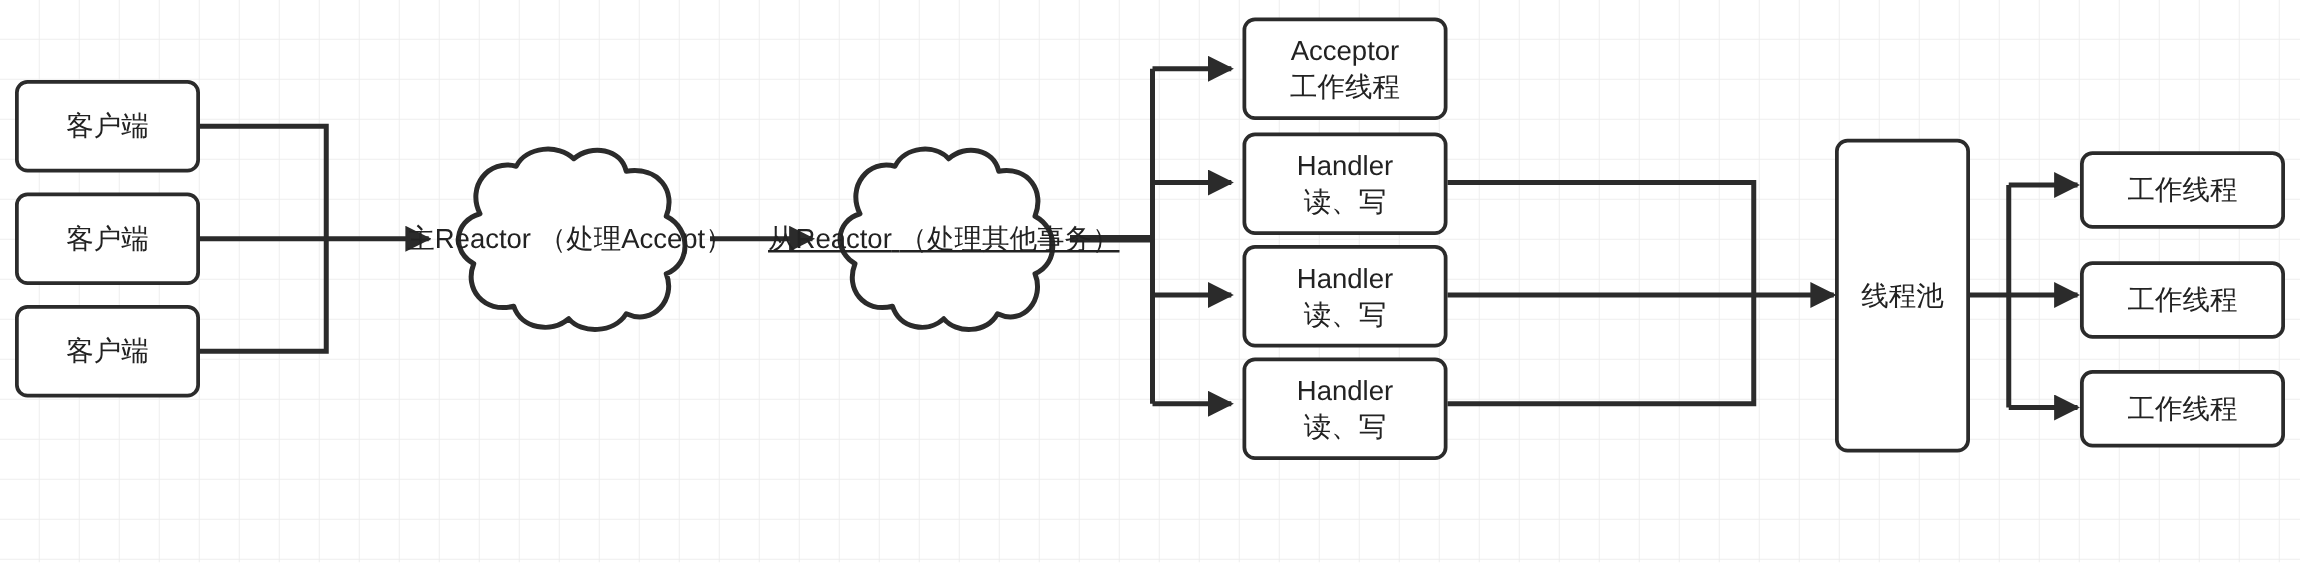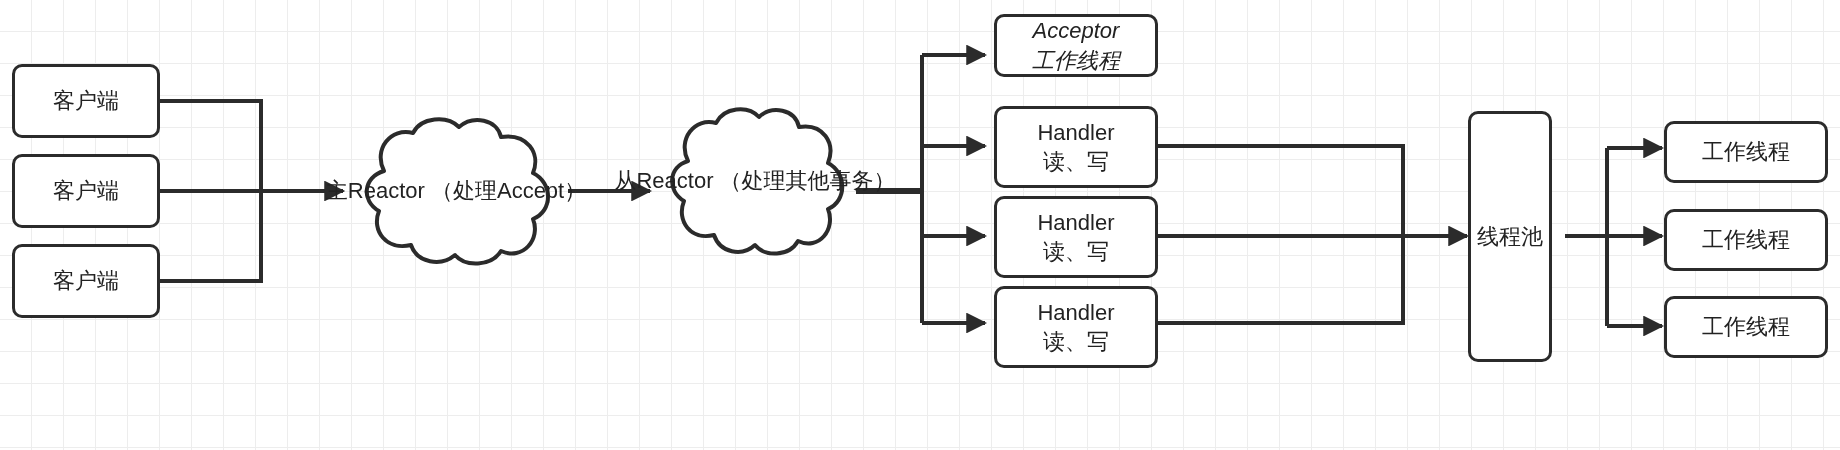--- a/index.html
+++ b/index.html
@@ -132,59 +132,59 @@
                C 98 152, 74 148, 68 130
                C 44 136, 28 116, 36 96
                C 18 86, 20 62, 41 56 Z" fill="#ffffff" stroke="#2b2b2b" stroke-width="4" stroke-linejoin="round"></path>
     </svg>
     <div class="cloud-text">
       <span class="ln">主Reactor</span>
       <span class="ln">（处理Accept）</span>
     </div>
   </div>
 
-  <div class="cloud" style="left:650px; top:105px; width:210px; height:152px;">
+  <div class="cloud" style="left:650px; top:115px; width:210px; height:152px;text-decoration:underline;">
     <svg class="cloud-svg" width="210" height="152" viewBox="0 0 210 152" xmlns="http://www.w3.org/2000/svg">
       <path d="M 38 56
                C 27 34, 45 12, 66 18
                C 74 2, 98 0, 109 12
                C 122 0, 145 4, 149 22
                C 173 18, 186 38, 178 58
                C 197 68, 197 96, 178 104
                C 186 124, 169 146, 148 136
                C 139 152, 115 152, 105 140
                C 92 152, 70 148, 64 130
                C 41 136, 26 116, 34 96
                C 17 86, 18 62, 38 56 Z" fill="#ffffff" stroke="#2b2b2b" stroke-width="4" stroke-linejoin="round"></path>
     </svg>
     <div class="cloud-text">
       <span class="ln">从Reactor</span>
       <span class="ln">（处理其他事务）</span>
     </div>
   </div>
 
-  <div class="node" style="left:994px; top:14px; width:164px; height:63px;font-style:italic;">
+  <div class="node" style="left:994px; top:14px; width:164px; height:82px;">
     <span class="ln">Acceptor</span>
     <span class="ln">工作线程</span>
   </div>
 
   <div class="node" style="left:994px; top:106px; width:164px; height:82px;">
     <span class="ln">Handler</span>
     <span class="ln">读、写</span>
   </div>
   <div class="node" style="left:994px; top:196px; width:164px; height:82px;">
     <span class="ln">Handler</span>
     <span class="ln">读、写</span>
   </div>
   <div class="node" style="left:994px; top:286px; width:164px; height:82px;">
     <span class="ln">Handler</span>
     <span class="ln">读、写</span>
   </div>
 
-  <div class="node" style="left:1468px; top:111px; width:84px; height:251px;">
+  <div class="node" style="left:1468px; top:111px; width:108px; height:251px;">
     <span class="ln">线程池</span>
   </div>
 
   <div class="node" style="left:1664px; top:121px; width:164px; height:62px;">
     <span class="ln">工作线程</span>
   </div>
   <div class="node" style="left:1664px; top:209px; width:164px; height:62px;">
     <span class="ln">工作线程</span>
   </div>
   <div class="node" style="left:1664px; top:296px; width:164px; height:62px;">

